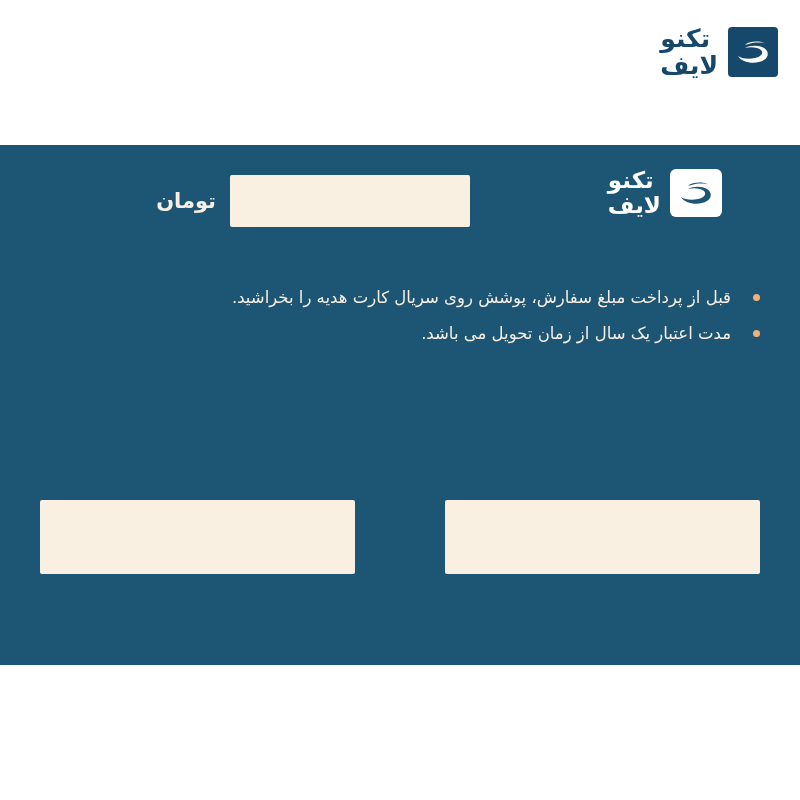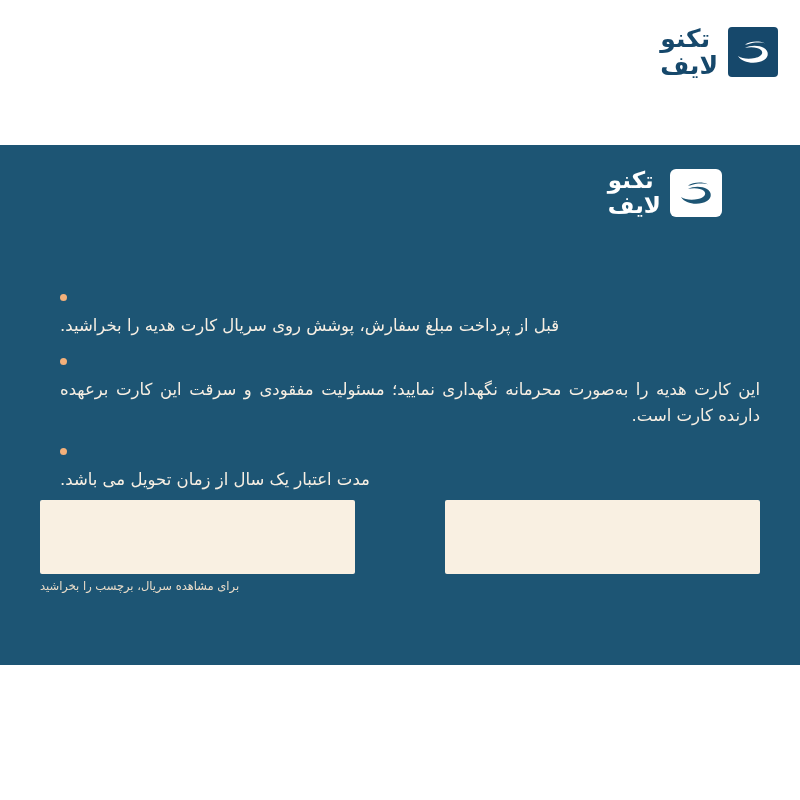--- a/index.html
+++ b/index.html
@@ -162,23 +162,23 @@
     position: absolute;
     top: 140px;
     right: 40px;
     width: 700px;
     display: flex;
     flex-direction: column;
     gap: 9px;
   }
   .note-item {
     display: flex;
-    flex-direction: column;
-    align-items: flex-end;
-    gap: 12px;
+    flex-direction: row;
+    align-items: flex-start;
+    gap: 22px;
   }
   .note-bullet {
     flex: 0 0 auto;
     width: 7px;
     height: 7px;
     border-radius: 50%;
     background: #f3b07a;
     margin-top: 9px;
   }
   .note-text {
@@ -257,48 +257,47 @@
             <path d="M2 17 C 6 24, 20 26, 28 21 C 33 18, 33 12, 28 9 C 23 6, 14 6, 9 9 C 14 7.5, 22 8, 25 11 C 28 14, 25 18, 19 19 C 12 20.5, 6 19.5, 2 17 Z" fill="#1d5574"></path>
             <path d="M9 5.5 C 14 2, 24 1.5, 29 4.5 C 25 3, 16 3.2, 11 5.6 Z" fill="#1d5574"></path>
           </svg>
         </div>
         <div class="card-logo-words">
           <div class="w1">تکنو</div>
           <div class="w2">لایف</div>
         </div>
       </div>
 
+      <div class="amount-row">
+        <div class="amount-box"></div>
+        <div class="amount-label">تومان</div>
+      </div>
 
     </div>
 
     <div class="notes">
 
       <div class="note-item">
         <span class="note-bullet"></span>
         <span class="note-text">قبل از پرداخت مبلغ سفارش، پوشش روی سریال کارت هدیه را بخراشید.</span>
       </div>
 
 
 
-      <div class="note-item">
-        <span class="note-bullet"></span>
-        <span class="note-text">این کارت هدیه را به‌صورت محرمانه نگهداری نمایید؛ مسئولیت مفقودی و سرقت این کارت برعهده دارنده کارت است.</span>
-      </div>
 
       <div class="note-item">
         <span class="note-bullet"></span>
         <span class="note-text">مدت اعتبار یک سال از زمان تحویل می باشد.</span>
       </div>
 
     </div>
 
     <div class="scratch-row">
       <div class="scratch-box"></div>
       <div class="scratch-box"></div>
     </div>
 
-    <div class="scratch-hint">برای مشاهده سریال، برچسب را بخراشید</div>
 
   </div>
 
   <div class="footer-space"></div>
 
 </div>
 
 </body></html>

